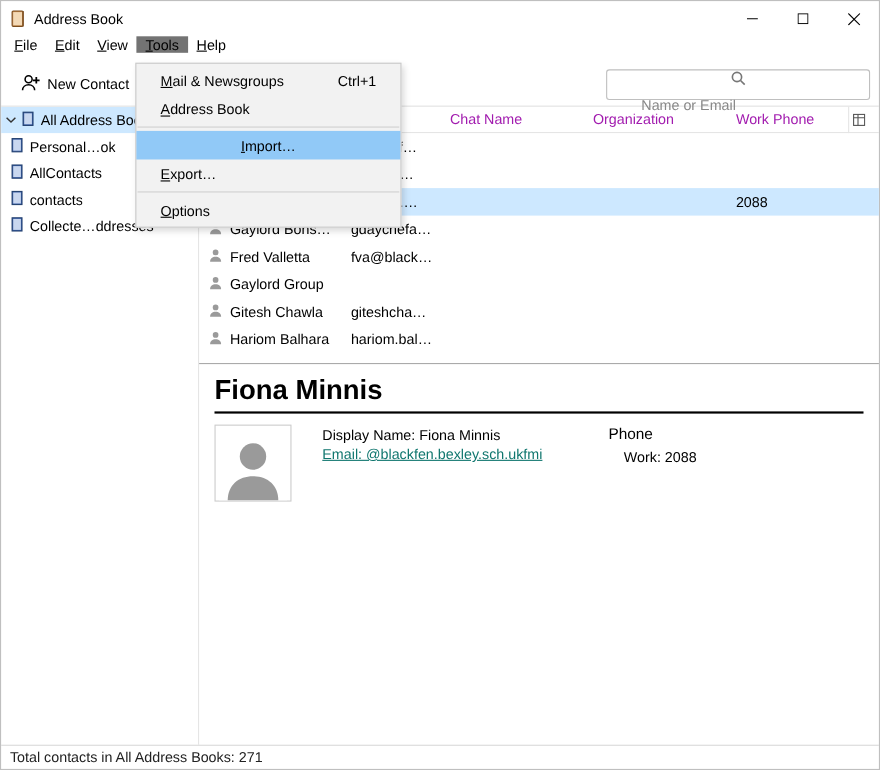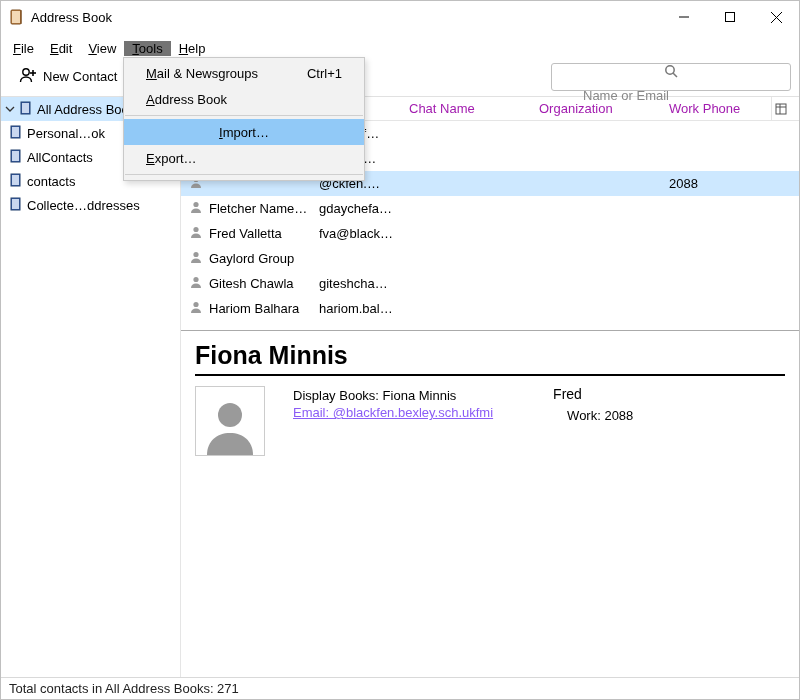--- a/index.html
+++ b/index.html
@@ -9,21 +9,21 @@
   
   .titlebar { height: 32px; display: flex; align-items: center; padding: 0 0 0 8px; }
   .titlebar .ticon { width: 16px; height: 16px; margin-right: 6px; }
   .titlebar .title { flex: 0 0 auto; }
   .titlebar .spacer { flex: 1 1 auto; }
   .winbtns { display: flex; height: 100%; }
   .winbtn { width: 46px; height: 32px; display: flex; align-items: center; justify-content: center; }
   .winbtn svg { stroke: #000; stroke-width: 1; fill: none; }
 
   
-  .menubar { height: 24px; display: flex; align-items: flex-end; padding: 0 4px; border-bottom: 1px solid transparent; position: relative; }
+  .menubar { height: 24px; display: flex; align-items: flex-start; padding: 0 4px; border-bottom: 1px solid transparent; position: relative; }
   .menuitem { padding: 0 8px; display: flex; align-items: center; }
   .menuitem u.accel { text-decoration: underline; }
   .menuitem.open { background: #737373; }
 
   
   .toolbar { height: 40px; display: flex; align-items: center; padding: 0 8px; gap: 0; border-bottom: 1px solid #e1e1e1; }
   .tbtn { display: flex; align-items: center; gap: 6px; padding: 4px 10px; }
   .tbtn .caret { margin-left: 2px; }
   .tsep { width: 1px; height: 22px; background: #d0d0d0; margin: 0 8px; }
 
@@ -56,21 +56,21 @@
 
   
   .detail { flex: 1 1 auto; padding: 8px 14px 4px 14px; overflow: hidden; }
   .detail .name { font-size: 25px; font-weight: 700; margin: 2px 0 4px 0; }
   .detail .hr { height: 2px; background: #000; margin-bottom: 10px; }
   .detail .body { display: flex; gap: 14px; }
   .avatarbox { width: 70px; height: 70px; border: 1px solid #ccc; display:flex; align-items:flex-end; justify-content:center; background:#fff; }
   .dcols { display: flex; gap: 60px; }
   .dcol h4 { margin: 0 0 6px 0; font-weight: 400; font-size: 14px; }
   .dcol .line { padding-left: 14px; font-size: 13px; margin: 2px 0; white-space: nowrap; }
-  .link { color: #8b5cf6; text-decoration: underline; }
+  .link { color: #0f766e; text-decoration: underline; }
 
   
   .statusbar { height: 22px; border-top: 1px solid #d9d9d9; display:flex; align-items:center; padding: 0 8px; font-size: 13px; color:#222; }
 
   
   .dropdown { position: absolute; top: 56px; left: 122px; width: 242px; background: #f2f2f2; border: 1px solid #c9c9c9; box-shadow: 2px 3px 6px rgba(0,0,0,0.15); z-index: 50; padding: 2px 0; }
   .dropdown .ditem { height: 26px; display:flex; align-items:center; padding: 0 22px; font-size: 13px; position: relative; }
   .dropdown .ditem .shortcut { margin-left:auto; color:#000; }
   .dropdown .dsep { height:1px; background:#cfcfcf; margin:3px 1px; }
   .dropdown .ditem.highlight { background: #91c9f7; justify-content: center; }
@@ -289,21 +289,21 @@
               <div class="cell w-org"></div>
               <div class="cell w-phone">2088</div>
             </div>
             <div class="row">
               <div class="cell w-name">
                 <span class="person">
                   <span><svg width="14" height="14" viewBox="0 0 14 14">
                       <circle cx="7" cy="4.5" r="2.6" fill="#9a9a9a"></circle>
                       <path d="M2 13c0-3 2.2-4.5 5-4.5s5 1.5 5 4.5z" fill="#9a9a9a"></path>
                     </svg></span>
-                  <span>Fletcher Name…</span>
+                  <span>Gaylord Bons…</span>
                 </span>
               </div>
               <div class="cell w-email">gdaychefau…</div>
               <div class="cell w-chat"></div>
               <div class="cell w-org"></div>
               <div class="cell w-phone"></div>
             </div>
             <div class="row">
               <div class="cell w-name">
                 <span class="person">
@@ -374,25 +374,25 @@
         <div class="body">
           <div class="avatarbox">
             <svg width="62" height="62" viewBox="0 0 62 62">
                 <rect width="62" height="62" fill="#fff"></rect>
                 <circle cx="31" cy="22" r="12" fill="#9a9a9a"></circle>
                 <path d="M8 62c0-14 10-22 23-22s23 8 23 22z" fill="#9a9a9a"></path>
               </svg>
           </div>
           <div class="dcols">
             <div class="dcol">
-              <div class="line">Display Books: Fiona Minnis</div>
+              <div class="line">Display Name: Fiona Minnis</div>
               <div class="line"><a class="link">Email: @blackfen.bexley.sch.ukfmi</a></div>
             </div>
             <div class="dcol">
-              <h4>Fred</h4>
+              <h4>Phone</h4>
               <div class="line">Work: 2088</div>
             </div>
           </div>
         </div>
       </div>
 
     </div>
   </div>
 
   <div class="statusbar">
@@ -408,15 +408,18 @@
         <span><u>A</u>ddress Book</span>
       </div>
     <div class="dsep"></div>
     <div class="ditem highlight">
         <span><u>I</u>mport…</span>
       </div>
     <div class="ditem">
         <span><u>E</u>xport…</span>
       </div>
     <div class="dsep"></div>
+    <div class="ditem">
+        <span><u>O</u>ptions</span>
+      </div>
   </div>
 
 </div>
 
 </body></html>

